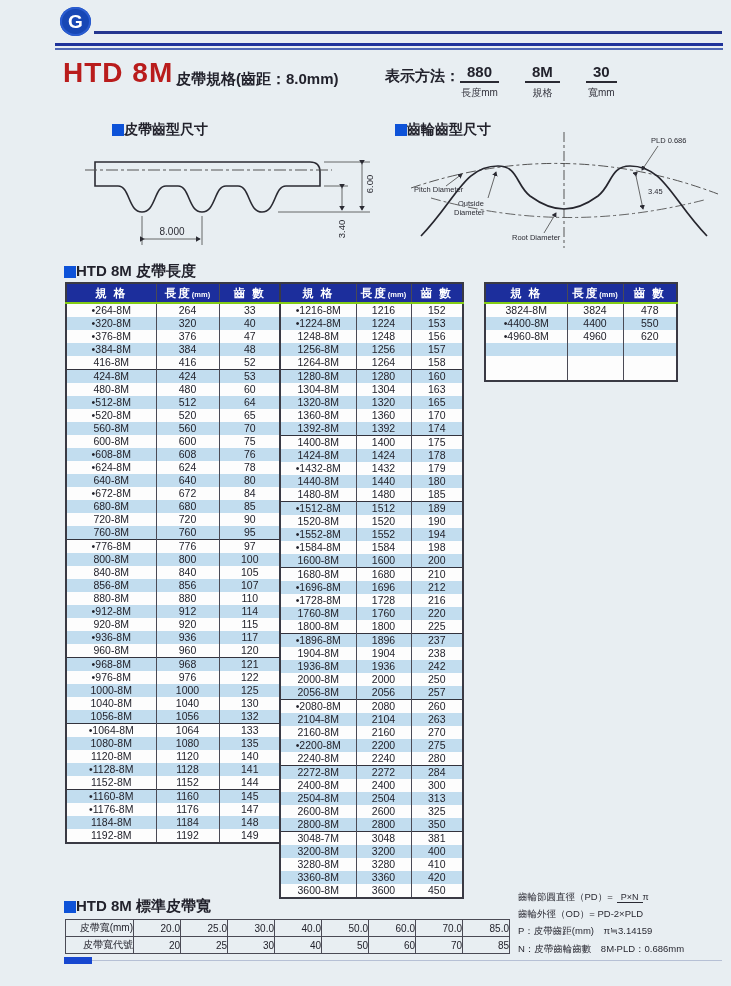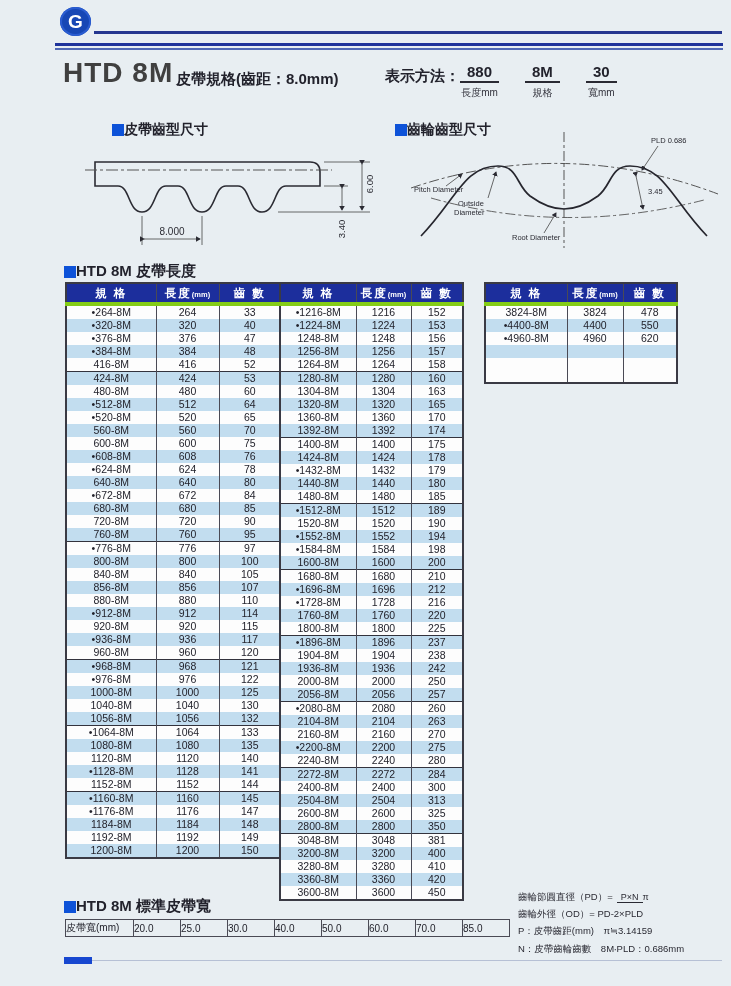--- a/index.html
+++ b/index.html
@@ -8,21 +8,21 @@
 
   
   .logo{position:absolute;left:60px;top:7px;width:31px;height:29px;border-radius:50%;
         background:#1747b5;color:#fff;display:flex;align-items:center;justify-content:center;
         font-weight:bold;font-size:19px;box-shadow:inset 0 0 0 2px #2a5cd0;}
   .rule1{position:absolute;left:94px;top:31px;width:628px;height:3px;background:#24368f;}
   .rule2a{position:absolute;left:55px;top:43px;width:668px;height:3px;background:#1f339b;}
   .rule2b{position:absolute;left:55px;top:48px;width:668px;height:2px;background:#5068b5;}
 
   
-  .title-htd{position:absolute;left:63px;top:57px;font-size:28px;font-weight:bold;letter-spacing:1px;color:#404040;}
+  .title-htd{position:absolute;left:63px;top:57px;font-size:28px;font-weight:bold;letter-spacing:1px;color:#b91c1c;}
   .title-sub{position:absolute;left:176px;top:70px;font-size:15px;font-weight:bold;}
   .notation-label{position:absolute;left:385px;top:67px;font-size:15px;font-weight:bold;}
   .notation-items{position:absolute;left:460px;top:63px;display:flex;gap:26px;}
   .notation-item{display:flex;flex-direction:column;align-items:center;}
   .notation-value{font-size:15px;font-weight:bold;border-bottom:2px solid #2a2a33;padding:0 7px 1px 7px;}
   .notation-caption{font-size:10px;margin-top:3px;color:#33333d;}
 
   
   .sec-head{position:absolute;display:flex;align-items:center;gap:0;font-size:14px;font-weight:bold;}
   .sec-head .sq{width:12px;height:12px;background:#0d52d8;flex:0 0 auto;}
@@ -36,32 +36,32 @@
   .gear-svg{position:absolute;left:396px;top:130px;}
   svg text{font-family:"Liberation Sans",sans-serif;fill:#2b2b33;}
 
   
   .lt{position:absolute;top:282px;border-collapse:collapse;table-layout:fixed;background:#fdfdfd;
       border:2px solid #3a3a44;font-size:10.5px;}
   .lt-0{left:65px;width:215px;}
   .lt-1{left:279px;width:183px;}
   .lt-2{left:484px;width:192px;}
   .lt th{background:#1c2e9c;color:#fff;height:18px;font-size:11.5px;font-weight:bold;
-         border-bottom:4px solid #84cc16;padding:0;letter-spacing:2px;margin-top:25px;}
+         border-bottom:2px solid #84cc16;padding:0;letter-spacing:2px;margin-top:25px;}
   .lt th .unit{font-size:7.5px;letter-spacing:0;}
   .lt td{height:13px;line-height:13px;padding:0;text-align:center;white-space:nowrap;color:#23232c;}
   .lt td+td, .lt th+th{border-left:1.2px solid #4a4a55;}
   .lt tbody tr:nth-child(even){background:#c2ddef;}
   .lt tbody tr.grp td{border-top:1.6px solid #33333d;}
   .lt tbody tr.tall td{height:24px;}
 
   
   .wt{position:absolute;left:65px;top:919px;border-collapse:collapse;table-layout:fixed;
       font-size:10px;background:transparent;}
-  .wt td{border:1.2px solid #4a4a55;height:16px;text-align:left;padding:0;color:#23232c;}
+  .wt td{border:1.2px solid #4a4a55;height:16px;text-align:right;padding:0;color:#23232c;}
   .wt td.lab{font-size:10px;}
 
   
   .formulas{position:absolute;left:518px;top:891px;width:210px;font-size:9.5px;color:#2a2a33;}
   .f-line{margin-bottom:4px;display:flex;align-items:center;white-space:nowrap;}
   .frac{display:inline-flex;flex-direction:row;align-items:center;margin-left:4px;font-size:9px;line-height:1.15;}
   .frac .num{border-bottom:1px solid #2a2a33;padding:0 4px;}
 
   
   .foot-bar{position:absolute;left:64px;top:957px;width:28px;height:7px;background:#1747d0;}
@@ -367,25 +367,20 @@
         <tr>
           <td>1184-8M</td>
           <td>1184</td>
           <td>148</td>
         </tr>
         <tr>
           <td>1192-8M</td>
           <td>1192</td>
           <td>149</td>
         </tr>
-        <tr>
-          <td>1200-8M</td>
-          <td>1200</td>
-          <td>150</td>
-        </tr>
       </tbody>
     </table>
   <table class="lt lt-1">
     <colgroup>
         <col style="width:76px">
         <col style="width:55px">
         <col style="width:52px">
       </colgroup>
   <thead>
         <tr>
@@ -589,21 +584,21 @@
           <td>2600-8M</td>
           <td>2600</td>
           <td>325</td>
         </tr>
         <tr>
           <td>2800-8M</td>
           <td>2800</td>
           <td>350</td>
         </tr>
         <tr class="grp">
-          <td>3048-8M</td>
+          <td>3048-7M</td>
           <td>3048</td>
           <td>381</td>
         </tr>
         <tr>
           <td>3200-8M</td>
           <td>3200</td>
           <td>400</td>
         </tr>
         <tr>
           <td>3280-8M</td>
@@ -685,20 +680,31 @@
           <td class="lab">皮帶寬(mm)</td>
           <td>20.0</td>
           <td>25.0</td>
           <td>30.0</td>
           <td>40.0</td>
           <td>50.0</td>
           <td>60.0</td>
           <td>70.0</td>
           <td>85.0</td>
         </tr>
+        <tr>
+          <td class="lab">皮帶寬代號</td>
+          <td>20</td>
+          <td>25</td>
+          <td>30</td>
+          <td>40</td>
+          <td>50</td>
+          <td>60</td>
+          <td>70</td>
+          <td>85</td>
+        </tr>
       </tbody>
   </table>
 
   <div class="formulas">
     <div class="f-line">
       <span>齒輪節圓直徑（PD）=</span>
       <span class="frac">
         <span class="num">P×N</span>
         <span class="den">π</span>
       </span>

